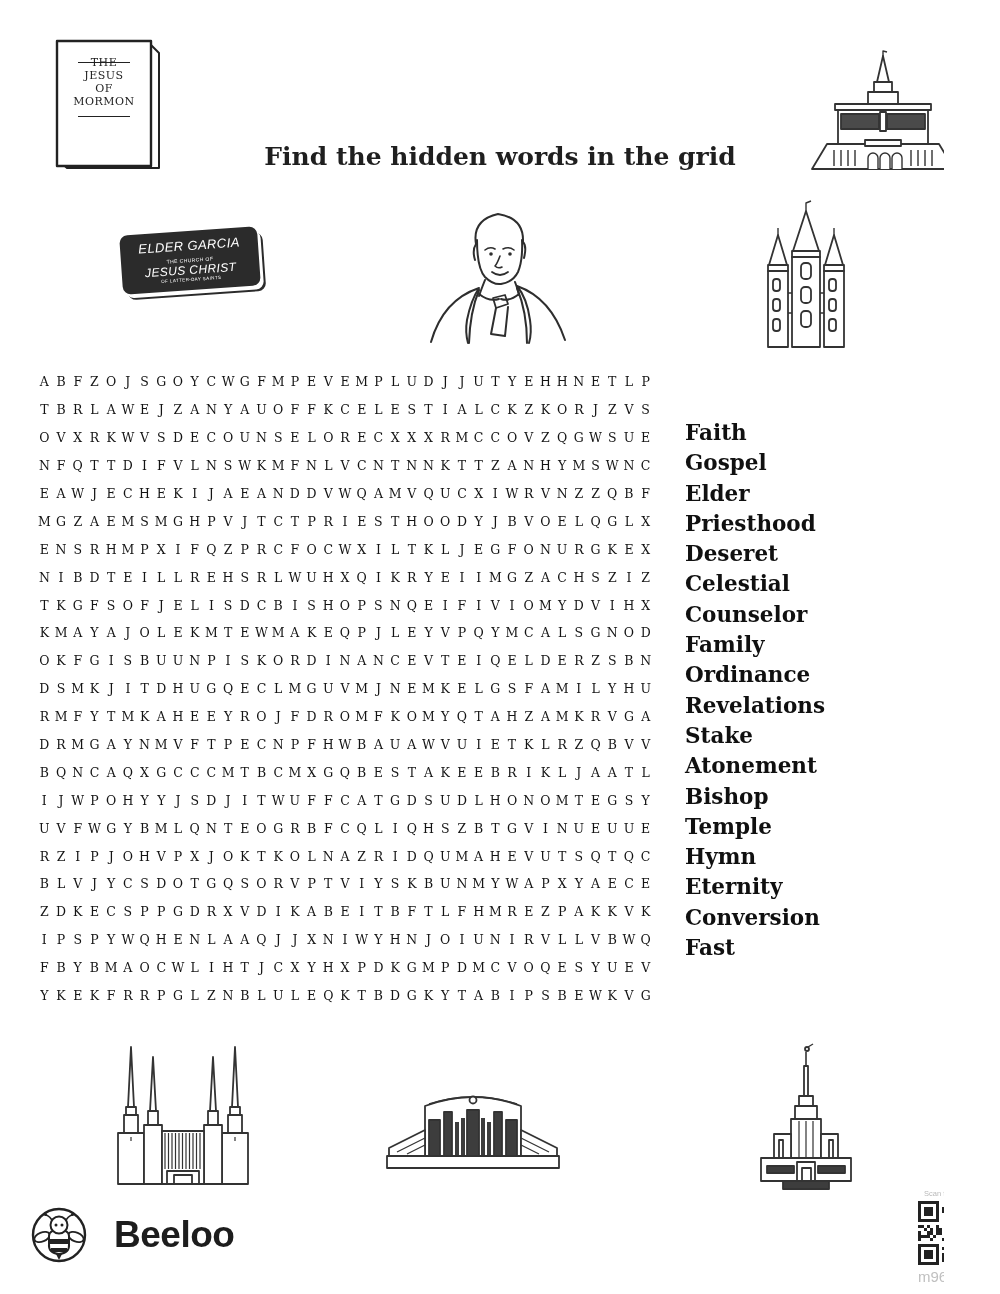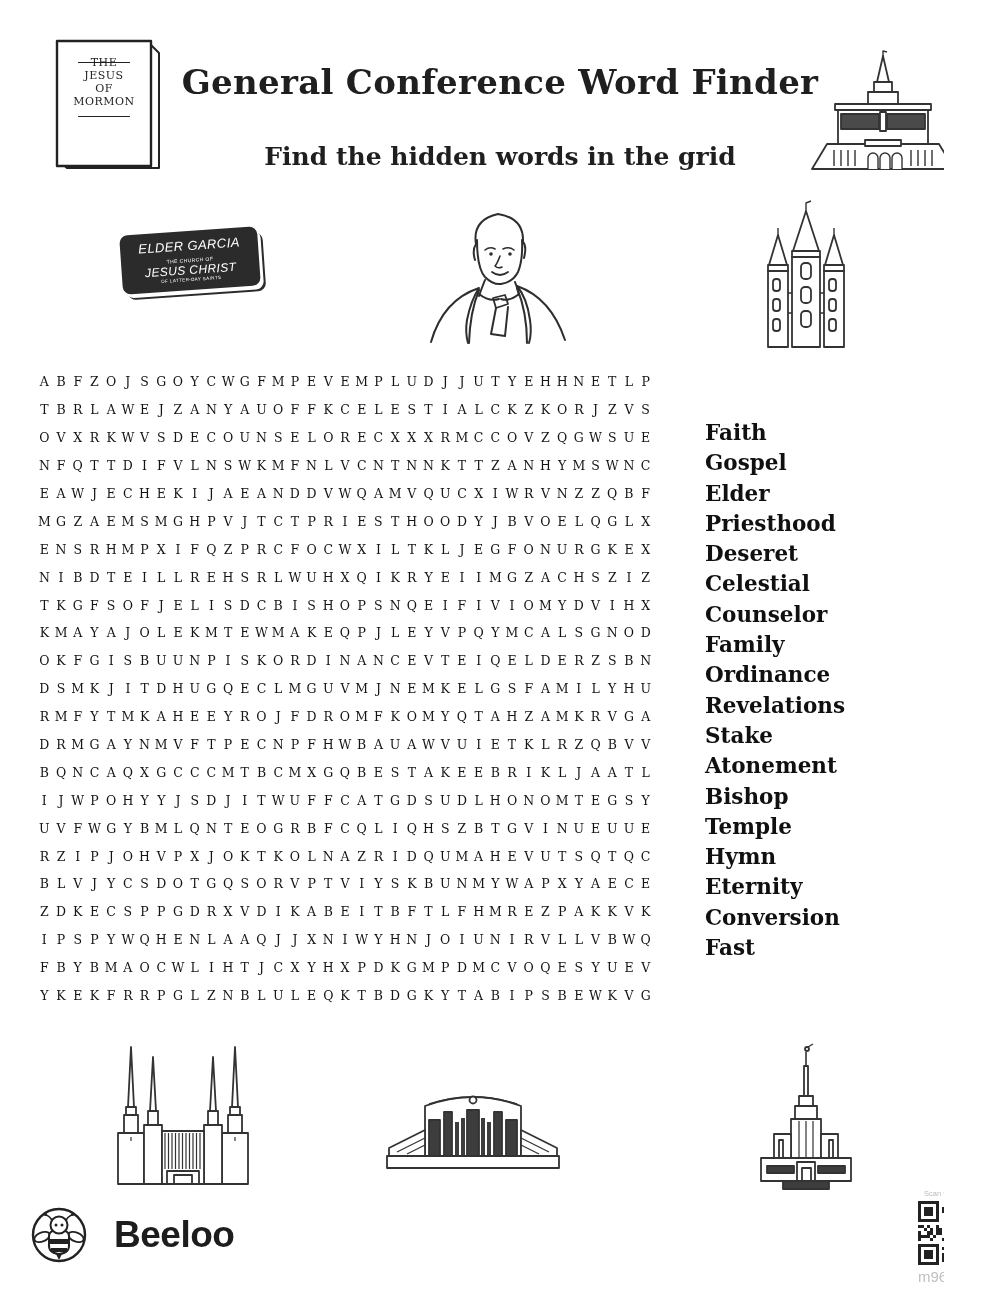--- a/index.html
+++ b/index.html
@@ -36,21 +36,21 @@
   .nametag .c2   { font-size:12px; font-style:italic; letter-spacing:.4px; }
   .nametag .c3   { font-size:4.5px; letter-spacing:.4px; }
 
   
   .grid { position:absolute; left:36px; top:368px; width:618px; }
   .grid-row { display:grid; grid-template-columns:repeat(37, 1fr); height:27.9px; align-items:center; }
   .cell { text-align:center; font-size:12.5px; font-weight:500; color:#141414; }
 
   
   .words { position:absolute; left:685px; top:418px; list-style:none; margin:0; padding:0; }
-  .words li { font-size:21.5px; font-weight:600; line-height:30.3px; color:#101010;margin-left:20px; }
+  .words li { font-size:21.5px; font-weight:600; line-height:30.3px; color:#101010; }
 
   
   .brand { position:absolute; left:30px; top:1206px; display:flex; align-items:center; gap:26px; }
   .brand-text { font-family:"Liberation Sans", sans-serif; font-weight:bold; font-size:37px;
                 color:#1d1d1d; letter-spacing:-0.5px; }
   .copyright { position:absolute; left:0; top:1257px; width:100%; text-align:center;
                font-family:"Liberation Sans", sans-serif; font-size:15px; color:#b3b3b3; }
   .qr-wrap  { position:absolute; left:918px; top:1189px; width:68px;
               font-family:"Liberation Sans", sans-serif; }
   .qr-label { font-size:7.5px; color:#b9b9b9; margin-bottom:3px;text-align:center; }
@@ -72,21 +72,20 @@
     <div class="rule" style="top:26px"></div>
     <div class="bt">
       <div>THE</div>
       <div>JESUS</div>
       <div>OF</div>
       <div>MORMON</div>
     </div>
     <div class="rule" style="top:80px"></div>
   </div>
 
-  <div class="title">General Conference Word Finder</div>
   <div class="subtitle">Find the hidden words in the grid</div>
 
   <svg class="tr-temple" width="150" height="124" viewBox="0 0 150 124">
     <g stroke="#333" fill="#fff" stroke-width="1.8" stroke-linejoin="round">
       <path d="M4,121 L19,96 H131 L146,121 Z"></path>
       <path d="M26,102 v16 M33,102 v16 M40,102 v16 M47,102 v16 M103,102 v16 M110,102 v16 M117,102 v16 M124,102 v16" fill="none" stroke-width="1.4"></path>
       <rect x="30" y="61" width="90" height="35"></rect>
       <rect x="27" y="56" width="96" height="6"></rect>
       <rect x="33" y="66" width="38" height="15" fill="#4a4a4a"></rect>
       <rect x="79" y="66" width="38" height="15" fill="#4a4a4a"></rect>

